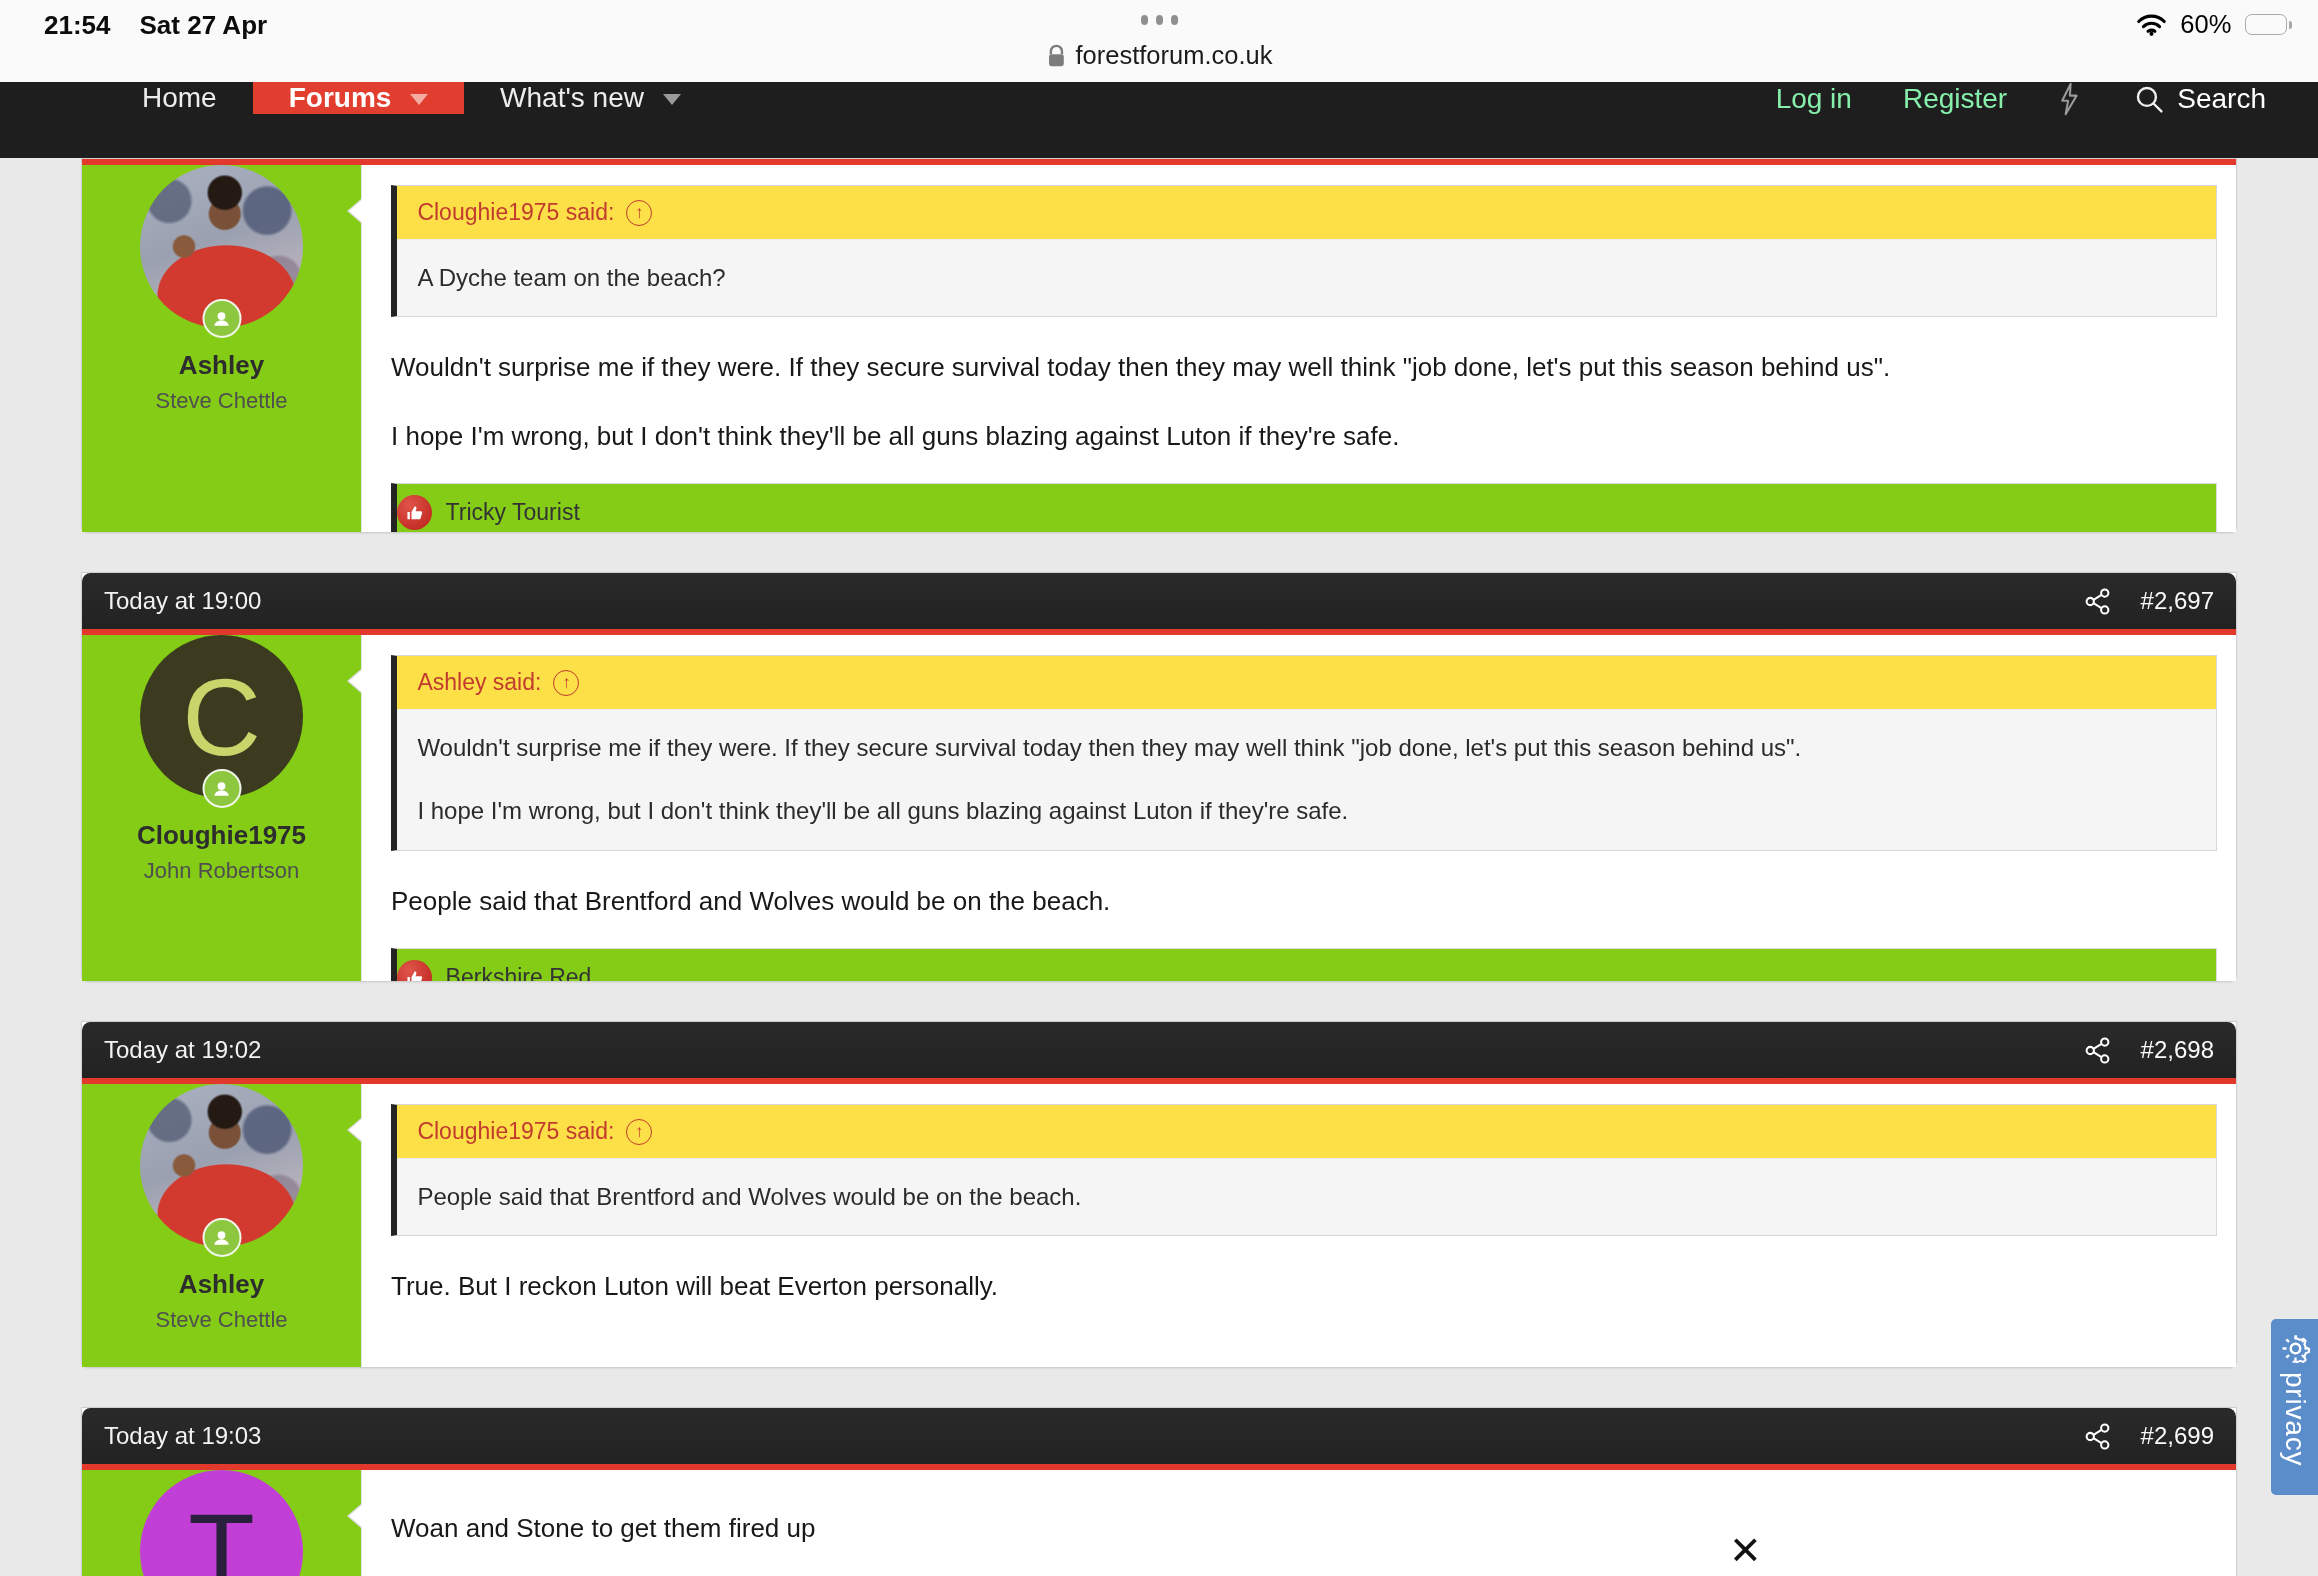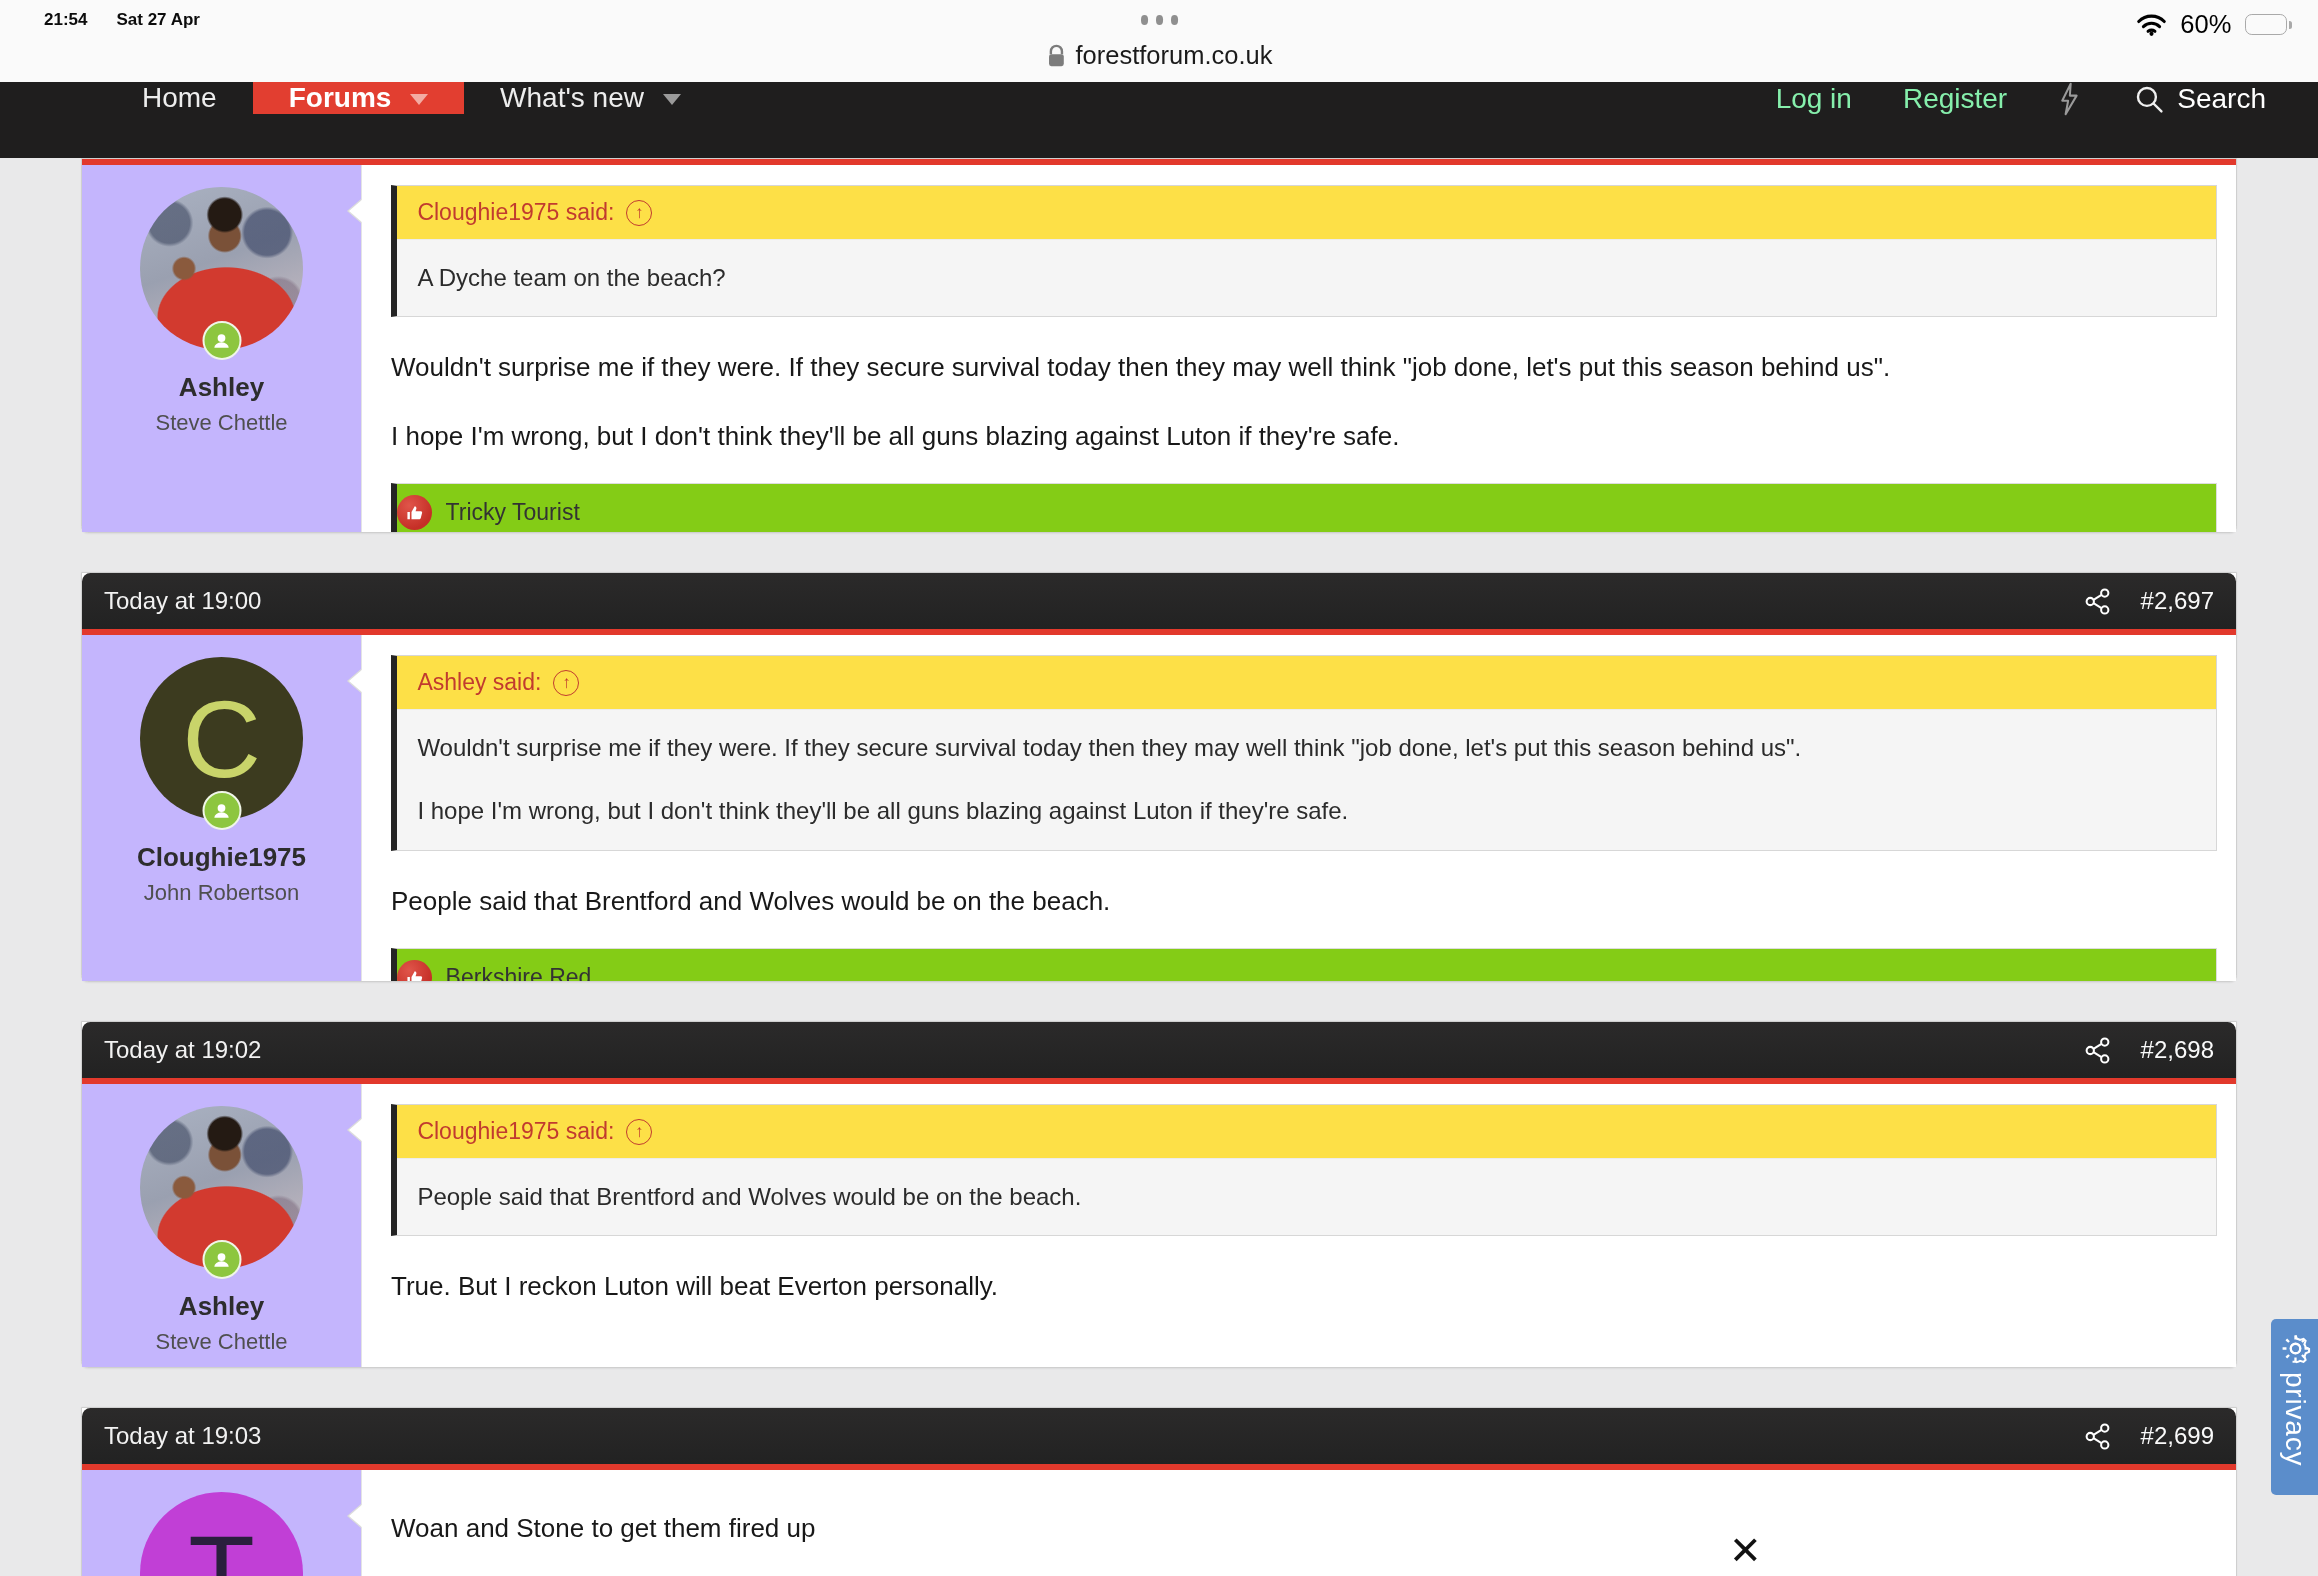--- a/index.html
+++ b/index.html
@@ -2,21 +2,21 @@
 <html style="font-size:13.6px"><head>
 <meta charset="utf-8">
 <style>
   * { margin:0; padding:0; box-sizing:border-box; }
   html,body { background:#e9e9ea; }
   body { font-family:"Liberation Sans","DejaVu Sans",sans-serif; }
   .screen { position:relative; width:2319px; height:1577px; overflow:hidden; background:#e9e9ea; }
 
   
   .topbar { position:absolute; top:0; left:0; width:100%; height:82px; background:#fafafa; }
-  .time-date { position:absolute; left:44px; top:10.2px; display:flex; gap:29px; font-size:17px; font-weight:600; color:#0c0c0c; }
+  .time-date { position:absolute; left:44px; top:10.2px; display:flex; gap:29px; font-size:26px; font-weight:600; color:#0c0c0c; }
   .tab-dots { position:absolute; top:15.3px; left:50%; transform:translateX(-50%); display:flex; gap:7.6px; }
   .tab-dots i { width:7.6px; height:9.3px; border-radius:50%; background:#8f8f8f; }
   .url-row { position:absolute; top:41px; left:50%; transform:translateX(-50%); display:flex; align-items:center; gap:10.2px; font-size:25.5px; color:#1b1b1b; }
   .status-right { position:absolute; right:32px; top:10.2px; display:flex; align-items:center; gap:13.6px; font-size:25.5px; color:#000; }
   .battery { position:relative; width:42px; height:21px; border:1.7px solid #a9a9a9; border-radius:6.8px; padding:2.5px; }
   .battery .fill { height:100%; width:60%; background:#000; border-radius:2.5px; }
   .battery .nub { position:absolute; right:-6px; top:6px; width:3.4px; height:7.6px; background:#a9a9a9; border-radius:0 2.5px 2.5px 0; }
 
   
   .nav { position:absolute; top:82px; left:0; width:100%; height:76px; background:#1f1e1e; display:flex; align-items:flex-start; }
@@ -32,21 +32,21 @@
 
   
   .page { position:absolute; top:158px; left:81px; width:2156px; }
   .post-card { background:#fff; border:0.8px solid #cfcfcf; border-radius:0 0 6.8px 6.8px; margin-bottom:39px; box-shadow:0 0.8px 1.7px rgba(0,0,0,.06); }
   .post-head { background:linear-gradient(#2b2a2a,#222); border-radius:8.5px 8.5px 0 0; height:56px; display:flex; align-items:center; padding:0 22px; color:#f2f2f2; font-size:24px; }
   .post-head .spacer { flex:1; }
   .post-head .share { display:flex; align-items:center; margin-right:29px; cursor:pointer; }
   .post-head .num { color:#fafafa; cursor:pointer; }
   .red-line { height:6px; background:#e2392c; }
   .post-body { display:flex; overflow:hidden; background:#fff; }
-  .sidebar { width:280px; flex:0 0 280px; background:#c4b5fd; border-right:0.8px solid #e4e4e4; text-align:center; padding-top:22px; }
+  .sidebar { width:280px; flex:0 0 280px; background:#84cc16; border-right:0.8px solid #e4e4e4; text-align:center; }
   .avatar-wrap { position:relative; width:163px; margin:0 auto; }
   .avatar { width:163px; height:163px; border-radius:50%; display:flex; align-items:center; justify-content:center; overflow:hidden; }
   .avatar.photo { background:
       radial-gradient(circle at 52% 17%, #241a13 0 10%, rgba(0,0,0,0) 11.5%),
       radial-gradient(circle at 52% 30%, #7a5138 0 10.5%, rgba(0,0,0,0) 12%),
       radial-gradient(circle at 27% 50%, #8a5a3d 0 7%, rgba(0,0,0,0) 8.5%),
       radial-gradient(ellipse 44% 32% at 53% 80%, #d23a2f 0 95%, rgba(0,0,0,0) 97%),
       radial-gradient(circle at 78% 28%, rgba(72,82,112,.75) 0 13%, rgba(0,0,0,0) 15%),
       radial-gradient(circle at 18% 22%, rgba(60,70,95,.6) 0 11%, rgba(0,0,0,0) 13%),
       radial-gradient(circle at 85% 70%, rgba(120,100,120,.5) 0 12%, rgba(0,0,0,0) 14%),

